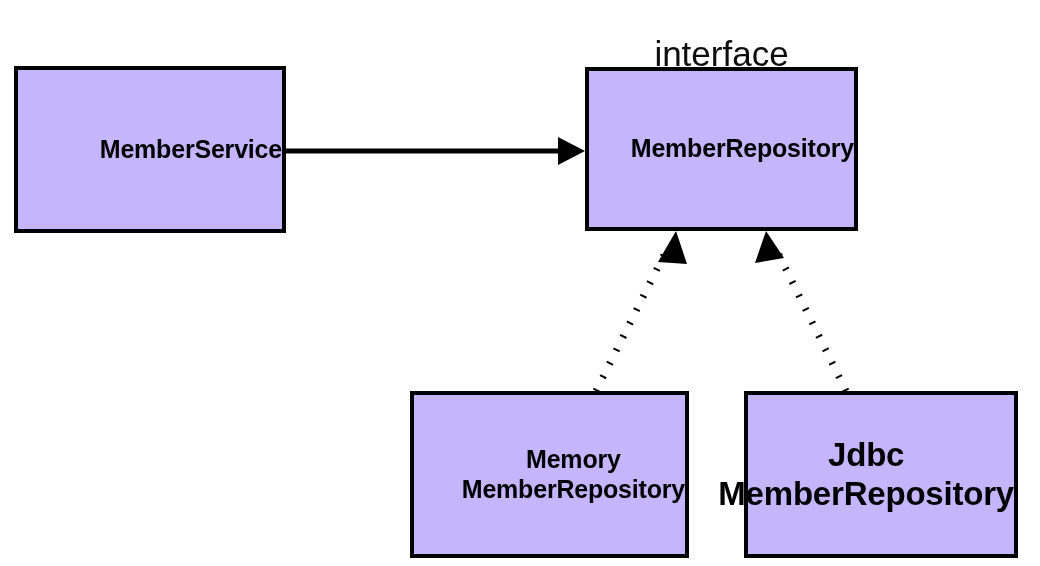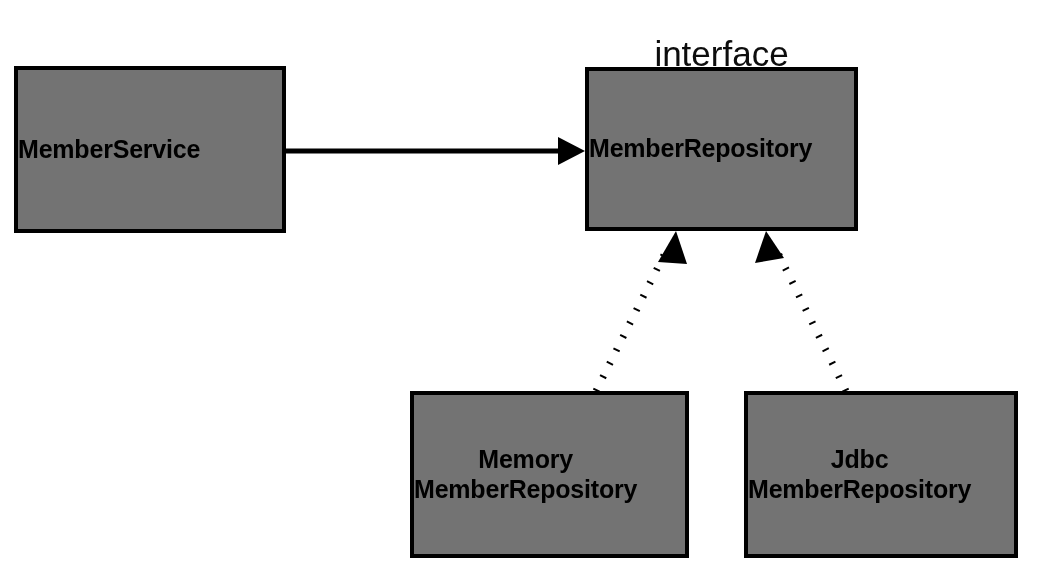--- a/index.html
+++ b/index.html
@@ -23,25 +23,25 @@
     position: absolute;
     left: 0;
     top: 0;
     width: 1040px;
     height: 566px;
     pointer-events: none;
   }
   .uml-box {
     position: absolute;
     box-sizing: border-box;
-    background: #737373;
+    background: #c4b5fd;
     border: 4px solid #000000;
     display: flex;
     align-items: center;
-    justify-content: flex-start;
+    justify-content: flex-end;
     z-index: 2;
   }
   .uml-box-label {
     font-weight: bold;
     color: #000000;
     text-align: center;
     line-height: 1.18;
     white-space: pre-line;
     letter-spacing: -0.2px;
   }
@@ -66,21 +66,21 @@
   #node-member-repository .uml-box-label { font-size: 25px; }
 
   #node-memory-member-repository {
     left: 410px; top: 391px; width: 279px; height: 167px;
   }
   #node-memory-member-repository .uml-box-label { font-size: 25px; }
 
   #node-jdbc-member-repository {
     left: 744px; top: 391px; width: 274px; height: 167px;
   }
-  #node-jdbc-member-repository .uml-box-label { font-size: 25px; }
+  #node-jdbc-member-repository .uml-box-label { font-size: 33px; }
 
   #stereotype-interface {
     left: 585px; top: 12px; width: 273px;
     font-size: 35px;
     line-height: 1;
   }
 </style>
 </head>
 <body>
 

